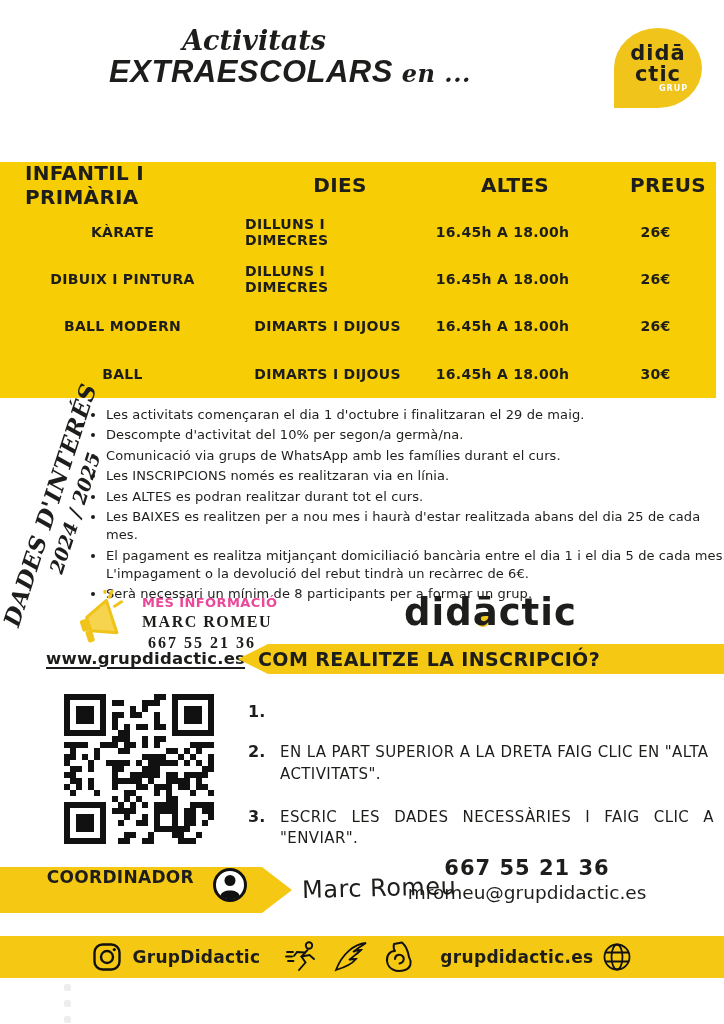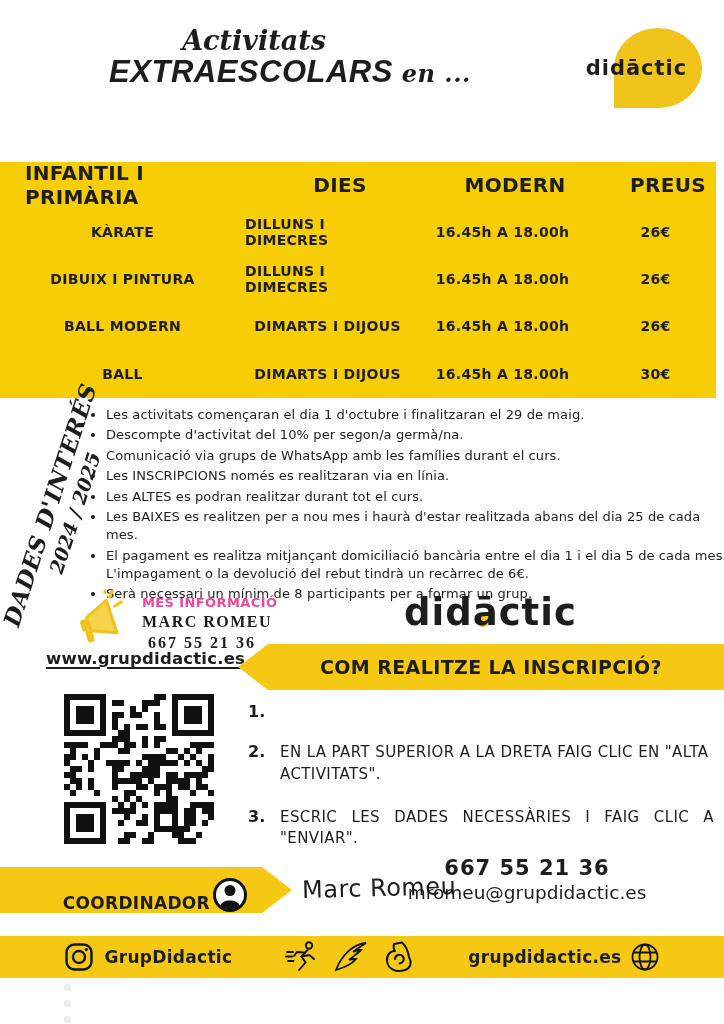--- a/index.html
+++ b/index.html
@@ -9,21 +9,21 @@
 
   
   .t-script{font-family:"DejaVu Serif",serif;font-style:italic;font-weight:bold;}
   .t-marker{font-family:"Liberation Sans",sans-serif;font-weight:800;font-style:italic;}
   .subtitle1{top:26px;left:104px;width:300px;text-align:center;font-size:27px;line-height:30px;}
   .subtitle2{top:54px;left:60px;width:460px;text-align:center;font-size:31px;line-height:36px;letter-spacing:.5px;}
   .subtitle2 .suffix{font-family:"DejaVu Serif",serif;font-style:italic;font-weight:bold;font-size:24px;}
   .main-title{top:100px;left:0;right:0;text-align:center;font-size:35px;letter-spacing:.5px;}
 
   .logo-blob{top:28px;right:22px;width:88px;height:80px;background:#F0C41B;
-             border-radius:50% 50% 50% 0;display:flex;flex-direction:row;
+             border-radius:50% 50% 50% 0;display:flex;flex-direction:column;
              align-items:center;justify-content:center;line-height:1;}
   .logo-blob .l1,.logo-blob .l2{font-weight:800;font-size:21px;letter-spacing:1px;color:#1d1d1b;
              font-family:"DejaVu Sans",sans-serif;}
   .logo-blob .grup{align-self:flex-end;margin-right:14px;color:#ffffff;font-size:8px;font-weight:bold;letter-spacing:1px;}
 
   
   .acts-table{top:162px;left:0;width:716px;height:236px;background:#F7CD05;
               display:grid;grid-template-columns:245px 165px 185px 121px;
               grid-template-rows:46px 47px 47px 48px 48px;
               align-items:center;justify-items:center;}
@@ -47,49 +47,49 @@
   .mesinfo .l3{font-family:"Liberation Serif",serif;font-weight:bold;font-size:16px;letter-spacing:2px;margin-top:3px;white-space:nowrap;}
 
   .wordmark{top:594px;left:404px;font-size:37px;font-weight:800;letter-spacing:1px;line-height:1;}
   .wordmark .a{position:relative;z-index:0;display:inline-block;}
   .wordmark .a::before{content:'';position:absolute;left:3px;bottom:4px;width:14px;height:14px;
                        background:#F0C41B;border-radius:50%;z-index:-1;}
 
   .weblink{top:649px;left:46px;font-weight:800;font-size:16.5px;letter-spacing:.2px;color:#1d1d1b;
            text-decoration:underline;text-decoration-thickness:2px;text-underline-offset:3px;cursor:pointer;}
 
-  .banner{top:644px;left:238px;width:486px;height:46px;background:#F5C913;
+  .banner{top:644px;left:238px;width:486px;height:30px;background:#F5C913;
           clip-path:polygon(0 50%, 30px 0, 100% 0, 100% 100%, 30px 100%);
-          display:flex;align-items:center;justify-content:center;padding-left:20px;box-sizing:border-box;}
+          display:flex;align-items:center;padding-left:20px;box-sizing:border-box;}
   .banner span{font-weight:800;font-size:19px;letter-spacing:.4px;}
 
   .qr{top:694px;left:64px;}
 
   .steps{top:702px;left:248px;width:466px;}
   .step{display:flex;margin-bottom:21px;}
   .step .num{font-weight:800;font-size:16px;width:32px;flex:0 0 32px;}
   .step .txt{font-size:15px;letter-spacing:.4px;line-height:1.45;}
   .step.justify .txt{text-align:justify;}
 
   
   .coord-band{top:867px;left:0;width:292px;height:46px;background:#F5C913;
               clip-path:polygon(0 0, 262px 0, 100% 50%, 262px 100%, 0 100%);
-              display:flex;align-items:flex-end;justify-content:flex-end;padding-right:44px;box-sizing:border-box;gap:2px;}
+              display:flex;align-items:flex-start;justify-content:flex-end;padding-right:44px;box-sizing:border-box;gap:18px;}
   .coord-band .lbl{font-weight:800;font-size:17px;letter-spacing:.3px;}
   .coord-name{top:874px;left:302px;font-size:24px;font-weight:500;transform:rotate(-1.5deg);letter-spacing:.5px;}
   .coord-contact{top:856px;left:398px;width:258px;text-align:center;}
   .coord-contact .phone{font-size:21px;font-weight:600;letter-spacing:1px;}
   .coord-contact .email{font-size:18.5px;font-weight:500;margin-top:2px;cursor:pointer;}
 
   
   .footer-bar{top:936px;left:0;width:724px;height:42px;background:#F5C913;
               display:flex;align-items:center;justify-content:center;}
   .footer-bar .txt{font-size:17px;font-weight:600;letter-spacing:.3px;}
   .footer-bar .handle{cursor:pointer;}
-  .mr10{margin-right:10px;} .mr42{margin-right:52px;} .mr12{margin-right:12px;} .mr8{margin-right:8px;}
+  .mr10{margin-right:10px;} .mr42{margin-right:24px;} .mr12{margin-right:12px;} .mr8{margin-right:8px;}
 
   .artifact{width:7px;height:7px;background:#ededed;border-radius:2px;left:64px;}
 
   svg{display:block;}
 </style>
 </head>
 <body>
 
 <div class="poster">
 
@@ -98,21 +98,21 @@
 
   <div class="abs logo-blob">
     <span class="l1">didā</span>
     <span class="l2">ctic</span>
     <span class="grup">GRUP</span>
   </div>
 
   <div class="abs acts-table">
     <div class="th">INFANTIL I PRIMÀRIA</div>
     <div class="th">DIES</div>
-    <div class="th">MODERN</div>
+    <div class="th">ALTES</div>
     <div class="th">PREUS</div>
 
     <div class="td">KÀRATE</div>
     <div class="td">DILLUNS I DIMECRES</div>
     <div class="td">16.45h A 18.00h</div>
     <div class="td">26€</div>
 
     <div class="td">DIBUIX I PINTURA</div>
     <div class="td">DILLUNS I DIMECRES</div>
     <div class="td">16.45h A 18.00h</div>

